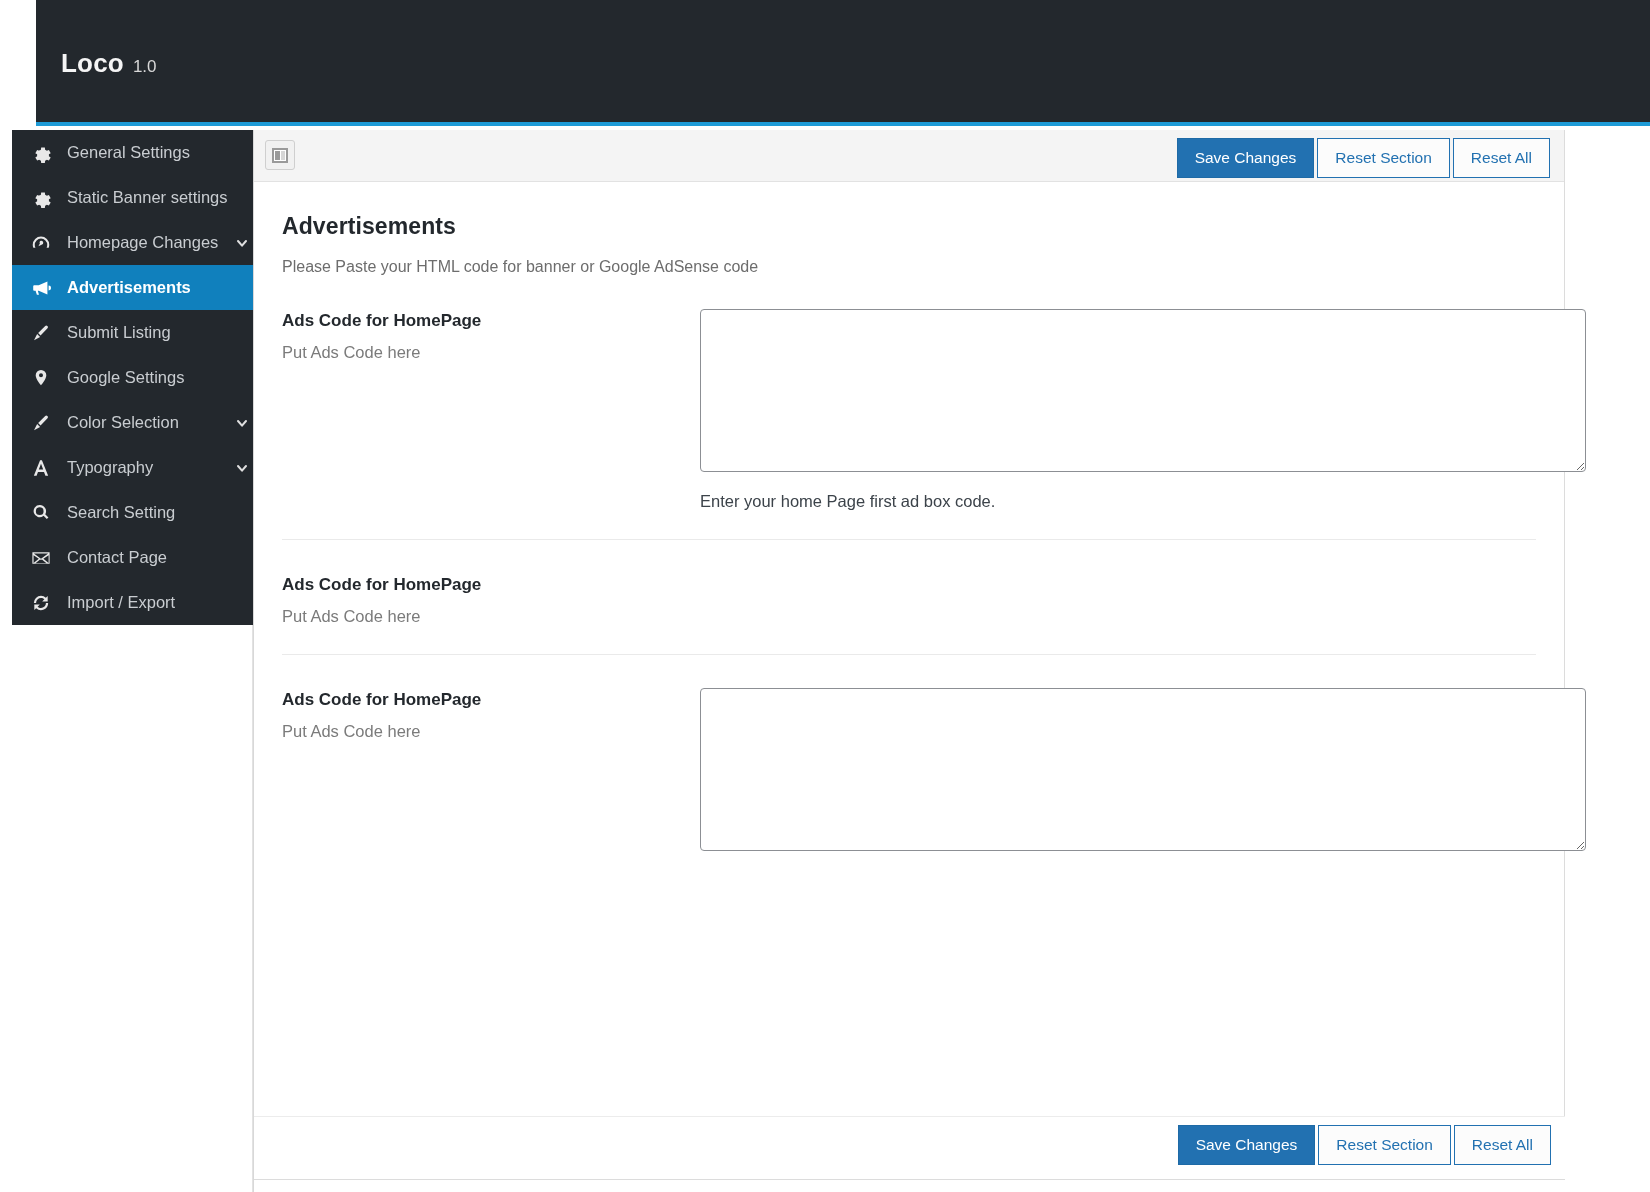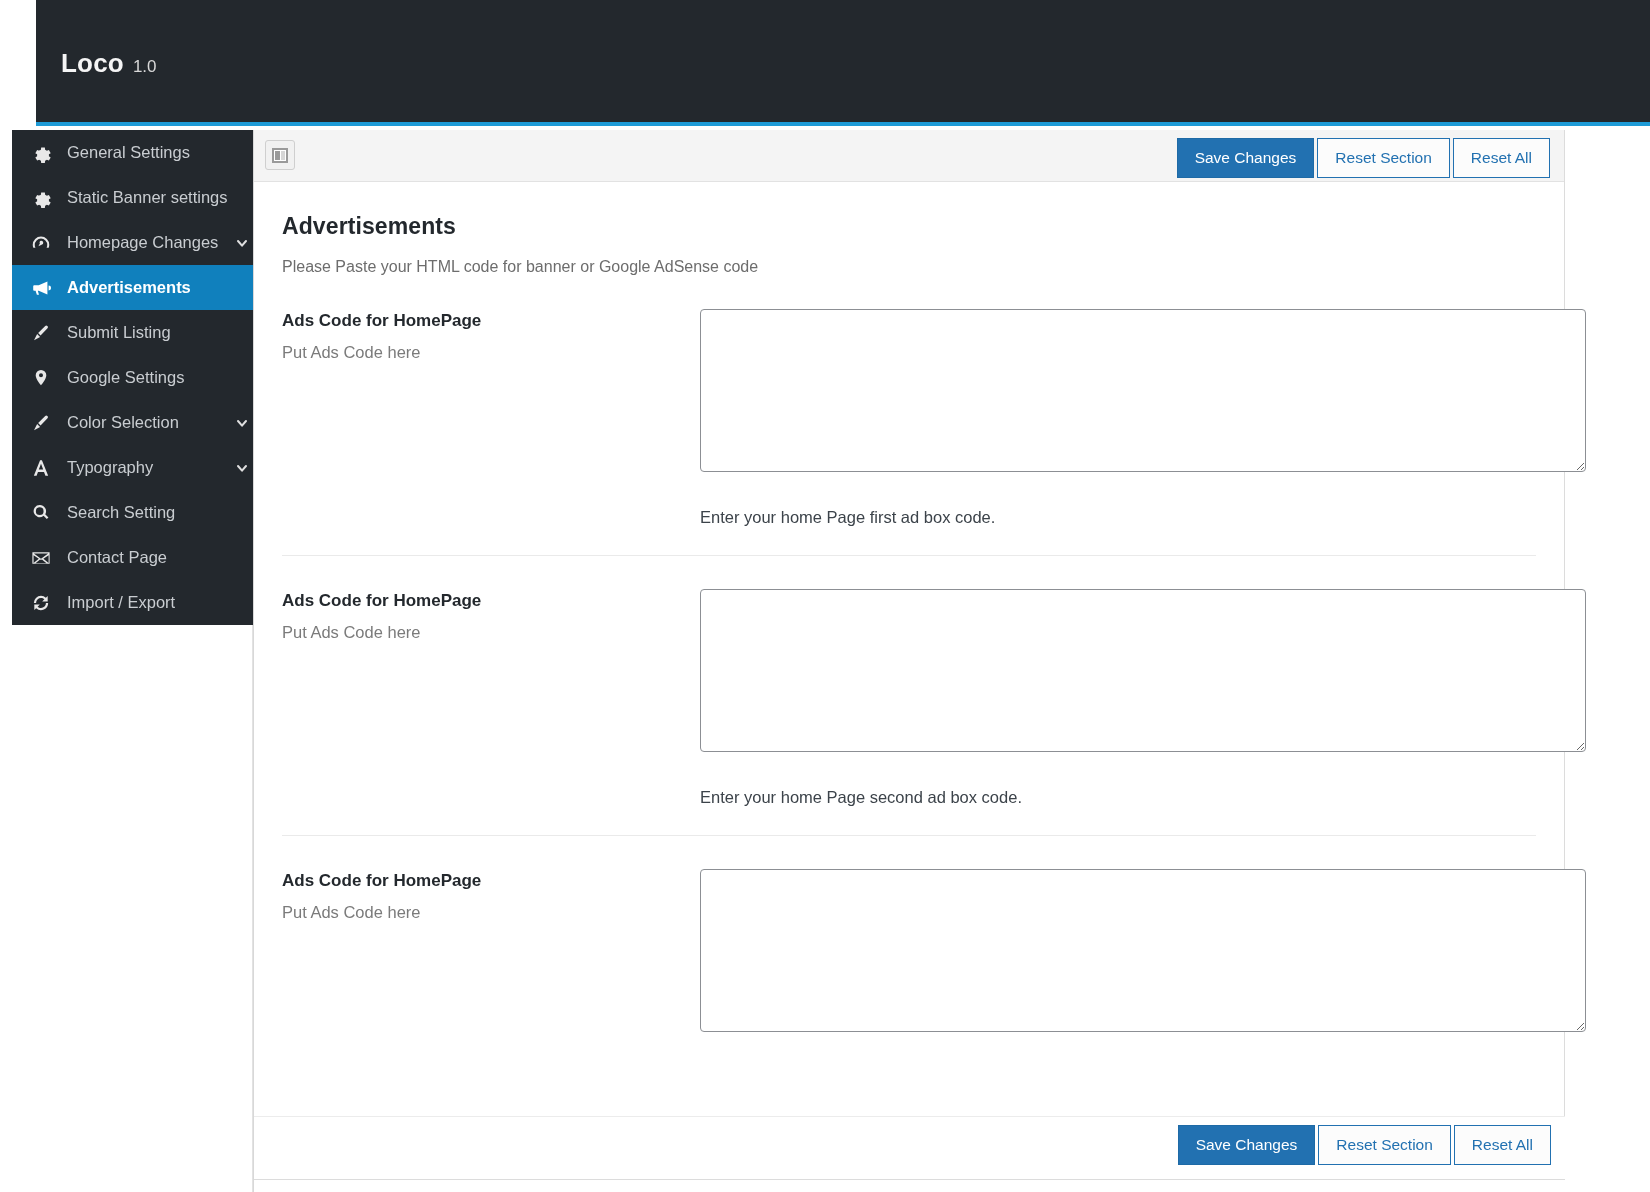--- a/index.html
+++ b/index.html
@@ -233,21 +233,21 @@
     resize: both;
     font-family: "Liberation Sans", sans-serif;
     font-size: 15px;
     color: #2c3338;
     padding: 8px 10px;
     outline: none;
   }
   .field-desc {
     font-size: 16.5px;
     color: #3c434a;
-    margin: 36px 0 0 0;
+    margin: 20px 0 0 0;
   }
 
   .panel-footer {
     position: absolute;
     left: 0;
     bottom: 0;
     width: 1311px;
     height: 63px;
     background: #ffffff;
     border-top: 1px solid #ececec;
@@ -415,24 +415,20 @@
               <div class="field-right">
                 <textarea class="ads-textarea" placeholder="" style=""></textarea>
                 <p class="field-desc">Enter your home Page first ad box code.</p>
               </div>
             </div>
             <div class="field-row">
               <div class="field-left">
                 <p class="field-title">Ads Code for HomePage</p>
                 <p class="field-hint">Put Ads Code here</p>
               </div>
-              <div class="field-right">
-                <textarea class="ads-textarea" placeholder="" style=""></textarea>
-                <p class="field-desc">Enter your home Page second ad box code.</p>
-              </div>
             </div>
             <div class="field-row">
               <div class="field-left">
                 <p class="field-title">Ads Code for HomePage</p>
                 <p class="field-hint">Put Ads Code here</p>
               </div>
               <div class="field-right">
                 <textarea class="ads-textarea" placeholder="" style=""></textarea>
               </div>
             </div>

